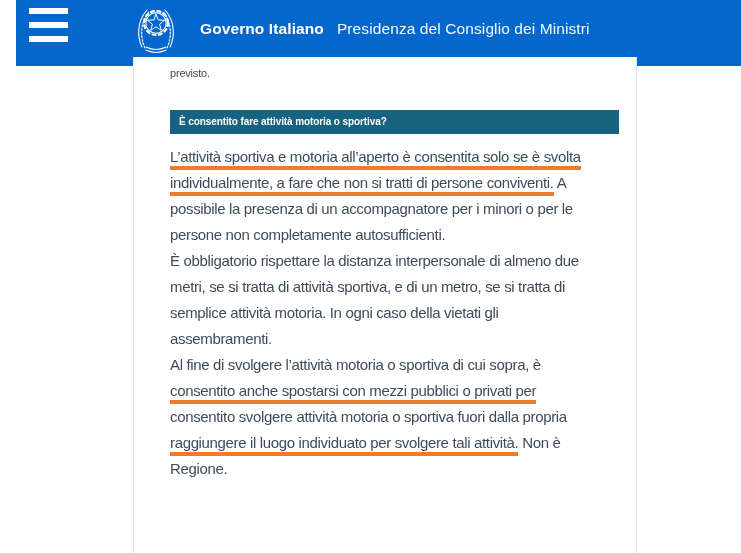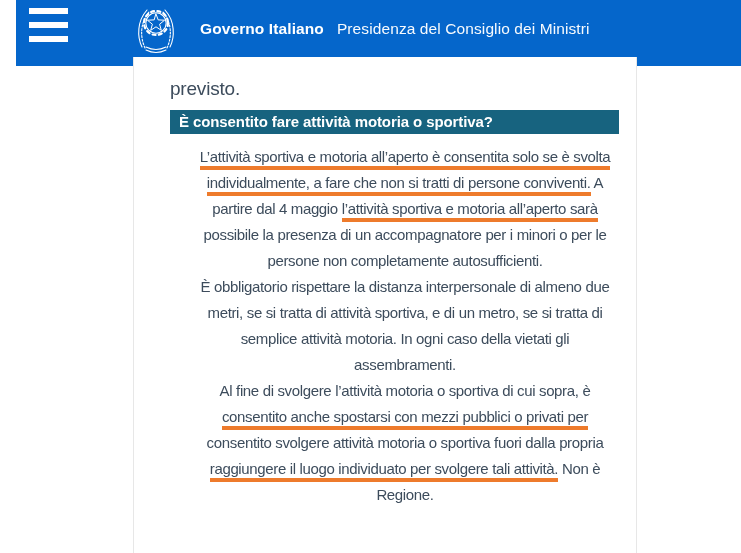--- a/index.html
+++ b/index.html
@@ -21,29 +21,29 @@
   .hamburger span{display:block;width:39px;height:6px;background:#fff;}
   .emblem{position:absolute;left:118px;top:3px;width:44px;height:51px;cursor:pointer;}
   .brand{position:absolute;left:184px;top:0;height:57px;display:flex;align-items:center;gap:13px;cursor:pointer;}
   .brand .title{color:#fff;font-weight:bold;font-size:15.5px;letter-spacing:.1px;}
   .brand .subtitle{color:rgba(255,255,255,.97);font-weight:400;font-size:15.5px;letter-spacing:.1px;}
 
   
   .column{position:absolute;left:133px;top:57px;width:504px;height:496px;
     border-left:1px solid var(--border);border-right:1px solid var(--border);background:#fff;}
 
-  .intro{position:absolute;left:170px;top:76px;font-size:19px;line-height:26px;color:var(--text);letter-spacing:-.2px;}
+  .intro{position:absolute;left:170px;top:60px;font-size:11px;line-height:26px;color:var(--text);letter-spacing:-.2px;}
 
   .question-bar{position:absolute;left:170px;top:110px;width:449px;height:24px;
-    background:var(--teal);color:#fff;font-weight:bold;font-size:15px;
+    background:var(--teal);color:#fff;font-weight:bold;font-size:10px;
     line-height:24px;padding-left:9px;letter-spacing:-.1px;white-space:nowrap;}
 
   .answer{position:absolute;left:170px;top:144px;width:470px;}
   .answer .line{height:26px;line-height:26px;font-size:15px;color:var(--text);
-    letter-spacing:-.35px;white-space:nowrap;text-align:center;}
+    letter-spacing:-.35px;white-space:nowrap;}
   .answer .hl{border-bottom:4px solid var(--orange);padding-bottom:1px;}
 </style>
 </head>
 <body>
 
 <div class="page">
 
   <div class="top-bar">
     <button class="hamburger">
       <span></span>
@@ -79,21 +79,20 @@
 
   <div class="column"></div>
 
   <div class="intro">previsto.</div>
 
   <div class="question-bar">È consentito fare attività motoria o sportiva?</div>
 
   <div class="answer">
       <div class="line"><span class="hl">L’attività sportiva e motoria all’aperto è consentita solo se è svolta</span></div>
       <div class="line"><span class="hl">individualmente, a fare che non si tratti di persone conviventi.</span><span> A</span></div>
-      <div class="line"><span>partire dal 4 maggio </span><span class="hl">l’attività sportiva e motoria all’aperto sarà</span></div>
       <div class="line"><span>possibile la presenza di un accompagnatore per i minori o per le</span></div>
       <div class="line"><span>persone non completamente autosufficienti.</span></div>
       <div class="line"><span>È obbligatorio rispettare la distanza interpersonale di almeno due</span></div>
       <div class="line"><span>metri, se si tratta di attività sportiva, e di un metro, se si tratta di</span></div>
       <div class="line"><span>semplice attività motoria. In ogni caso della vietati gli</span></div>
       <div class="line"><span>assembramenti.</span></div>
       <div class="line"><span>Al fine di svolgere l’attività motoria o sportiva di cui sopra, è</span></div>
       <div class="line"><span class="hl">consentito anche spostarsi con mezzi pubblici o privati per</span></div>
       <div class="line"><span>consentito svolgere attività motoria o sportiva fuori dalla propria</span></div>
       <div class="line"><span class="hl">raggiungere il luogo individuato per svolgere tali attività.</span><span> Non è</span></div>

